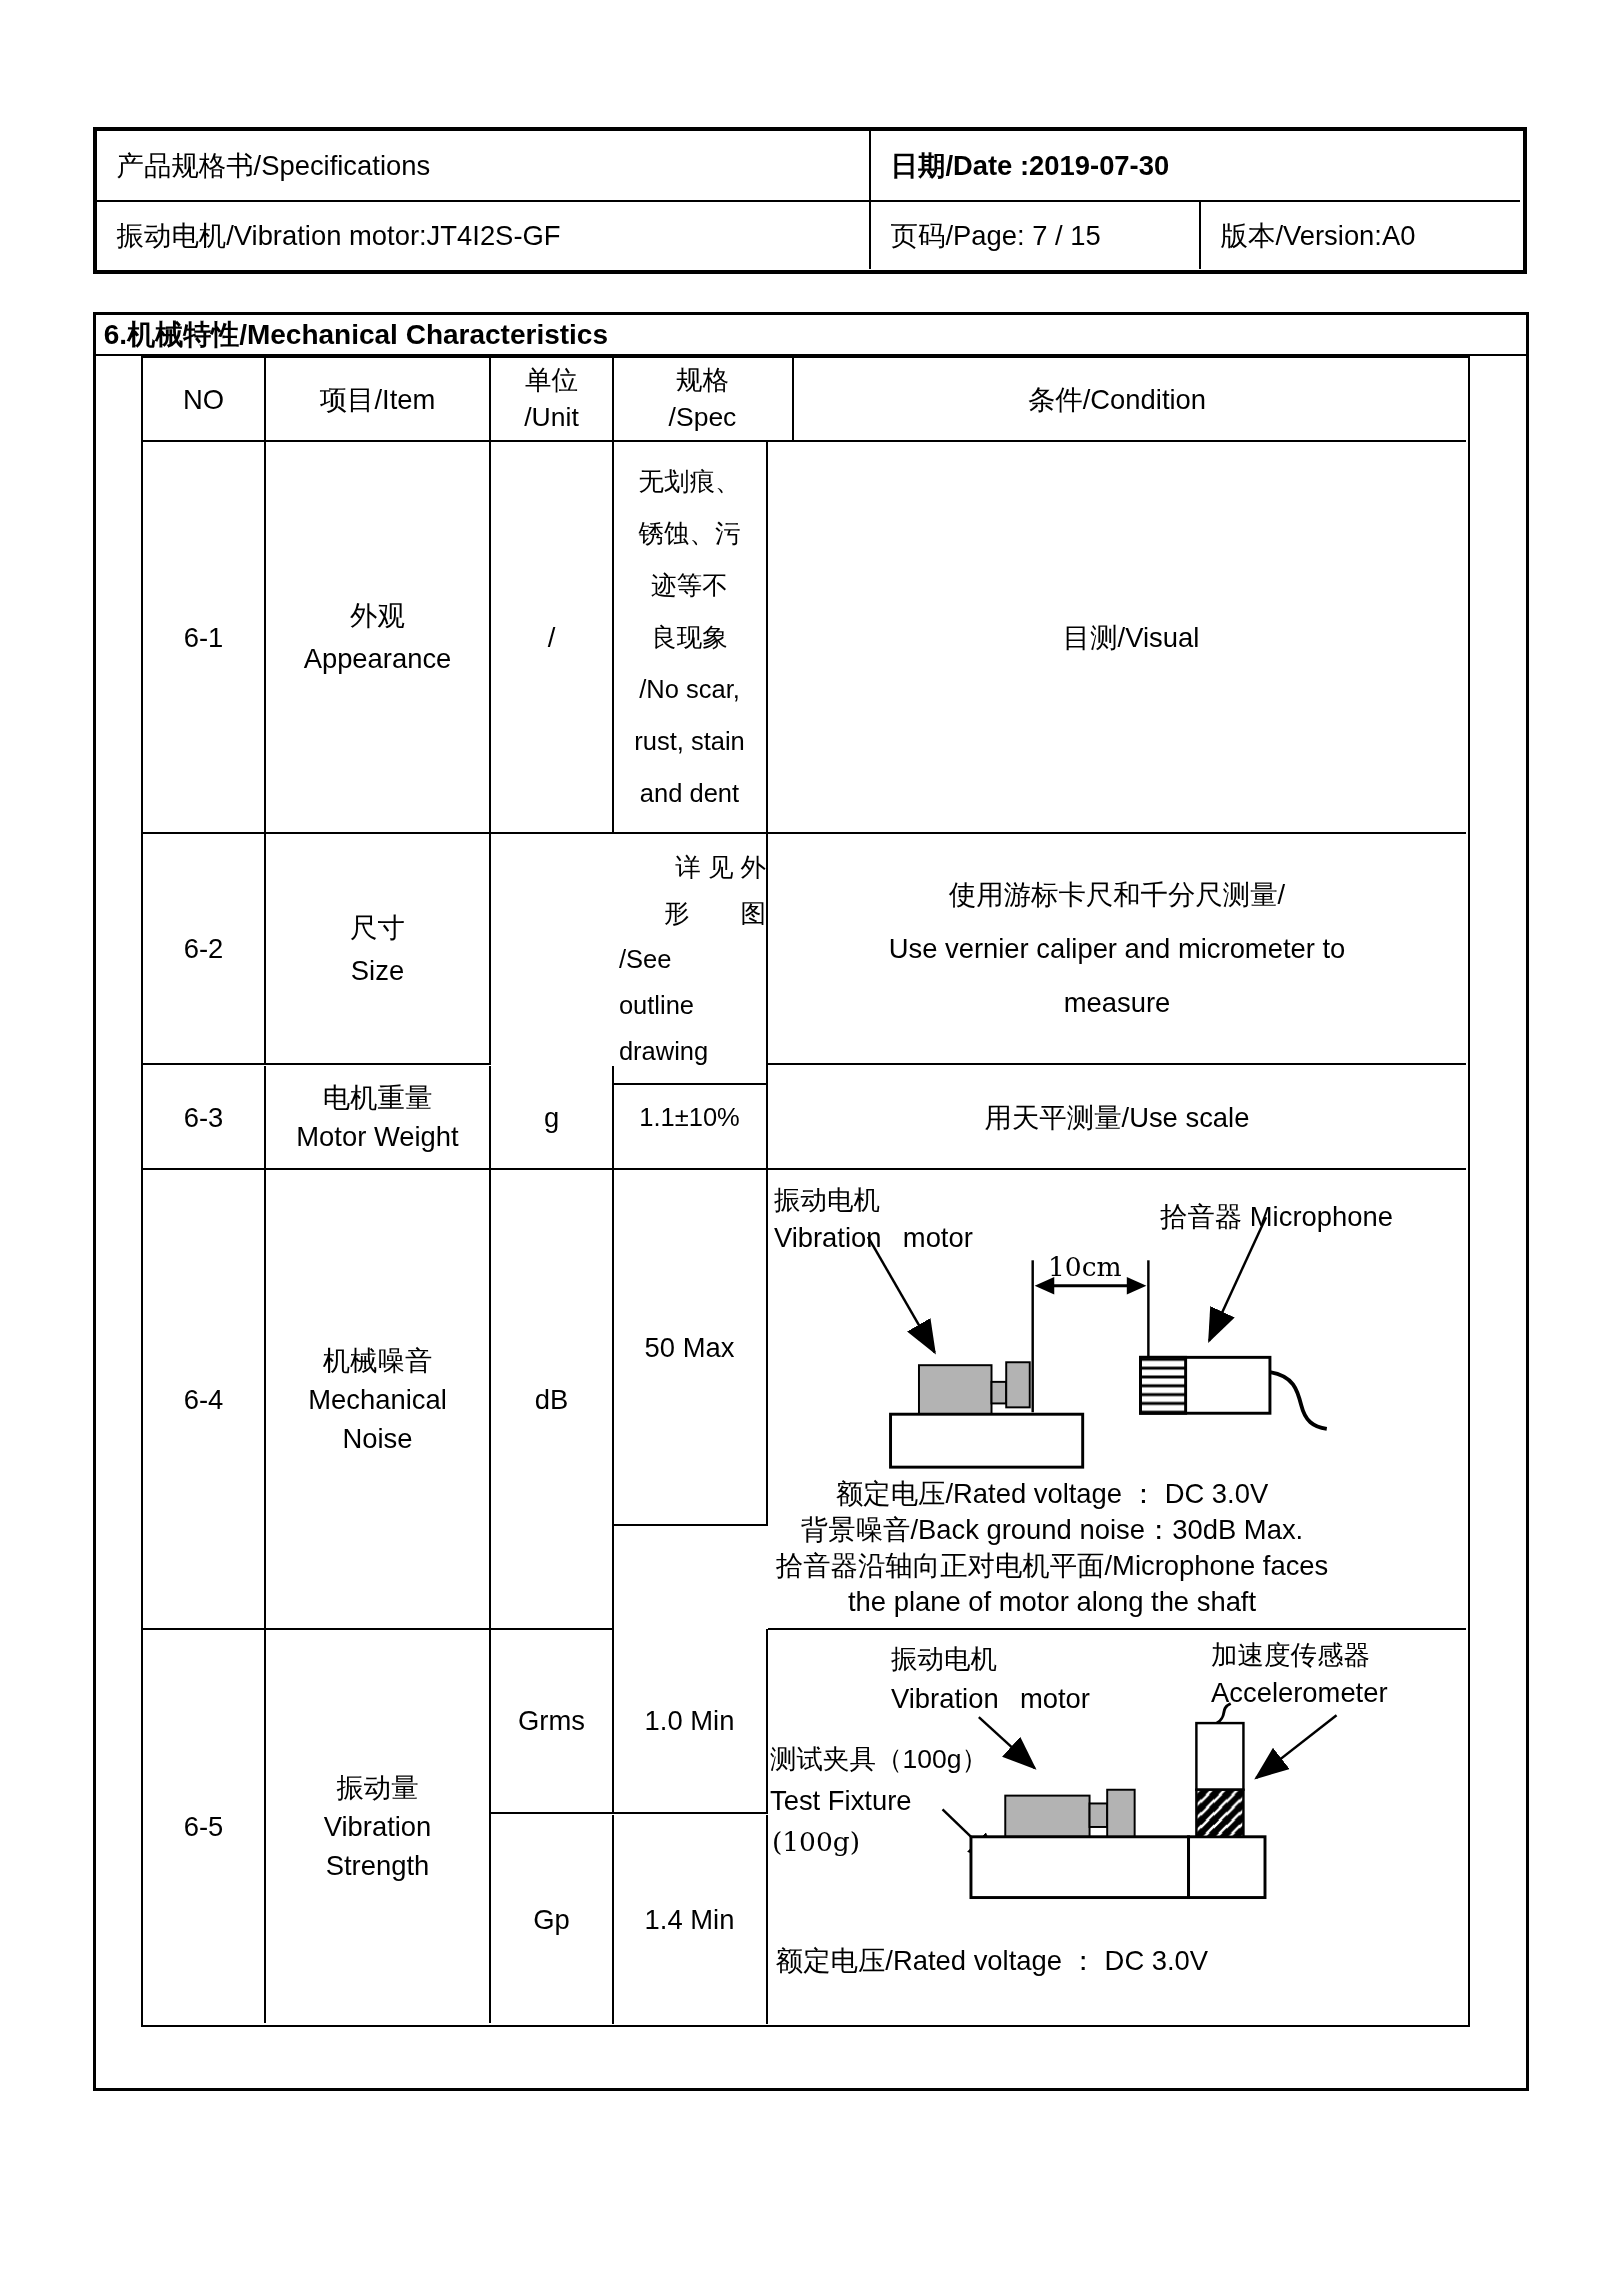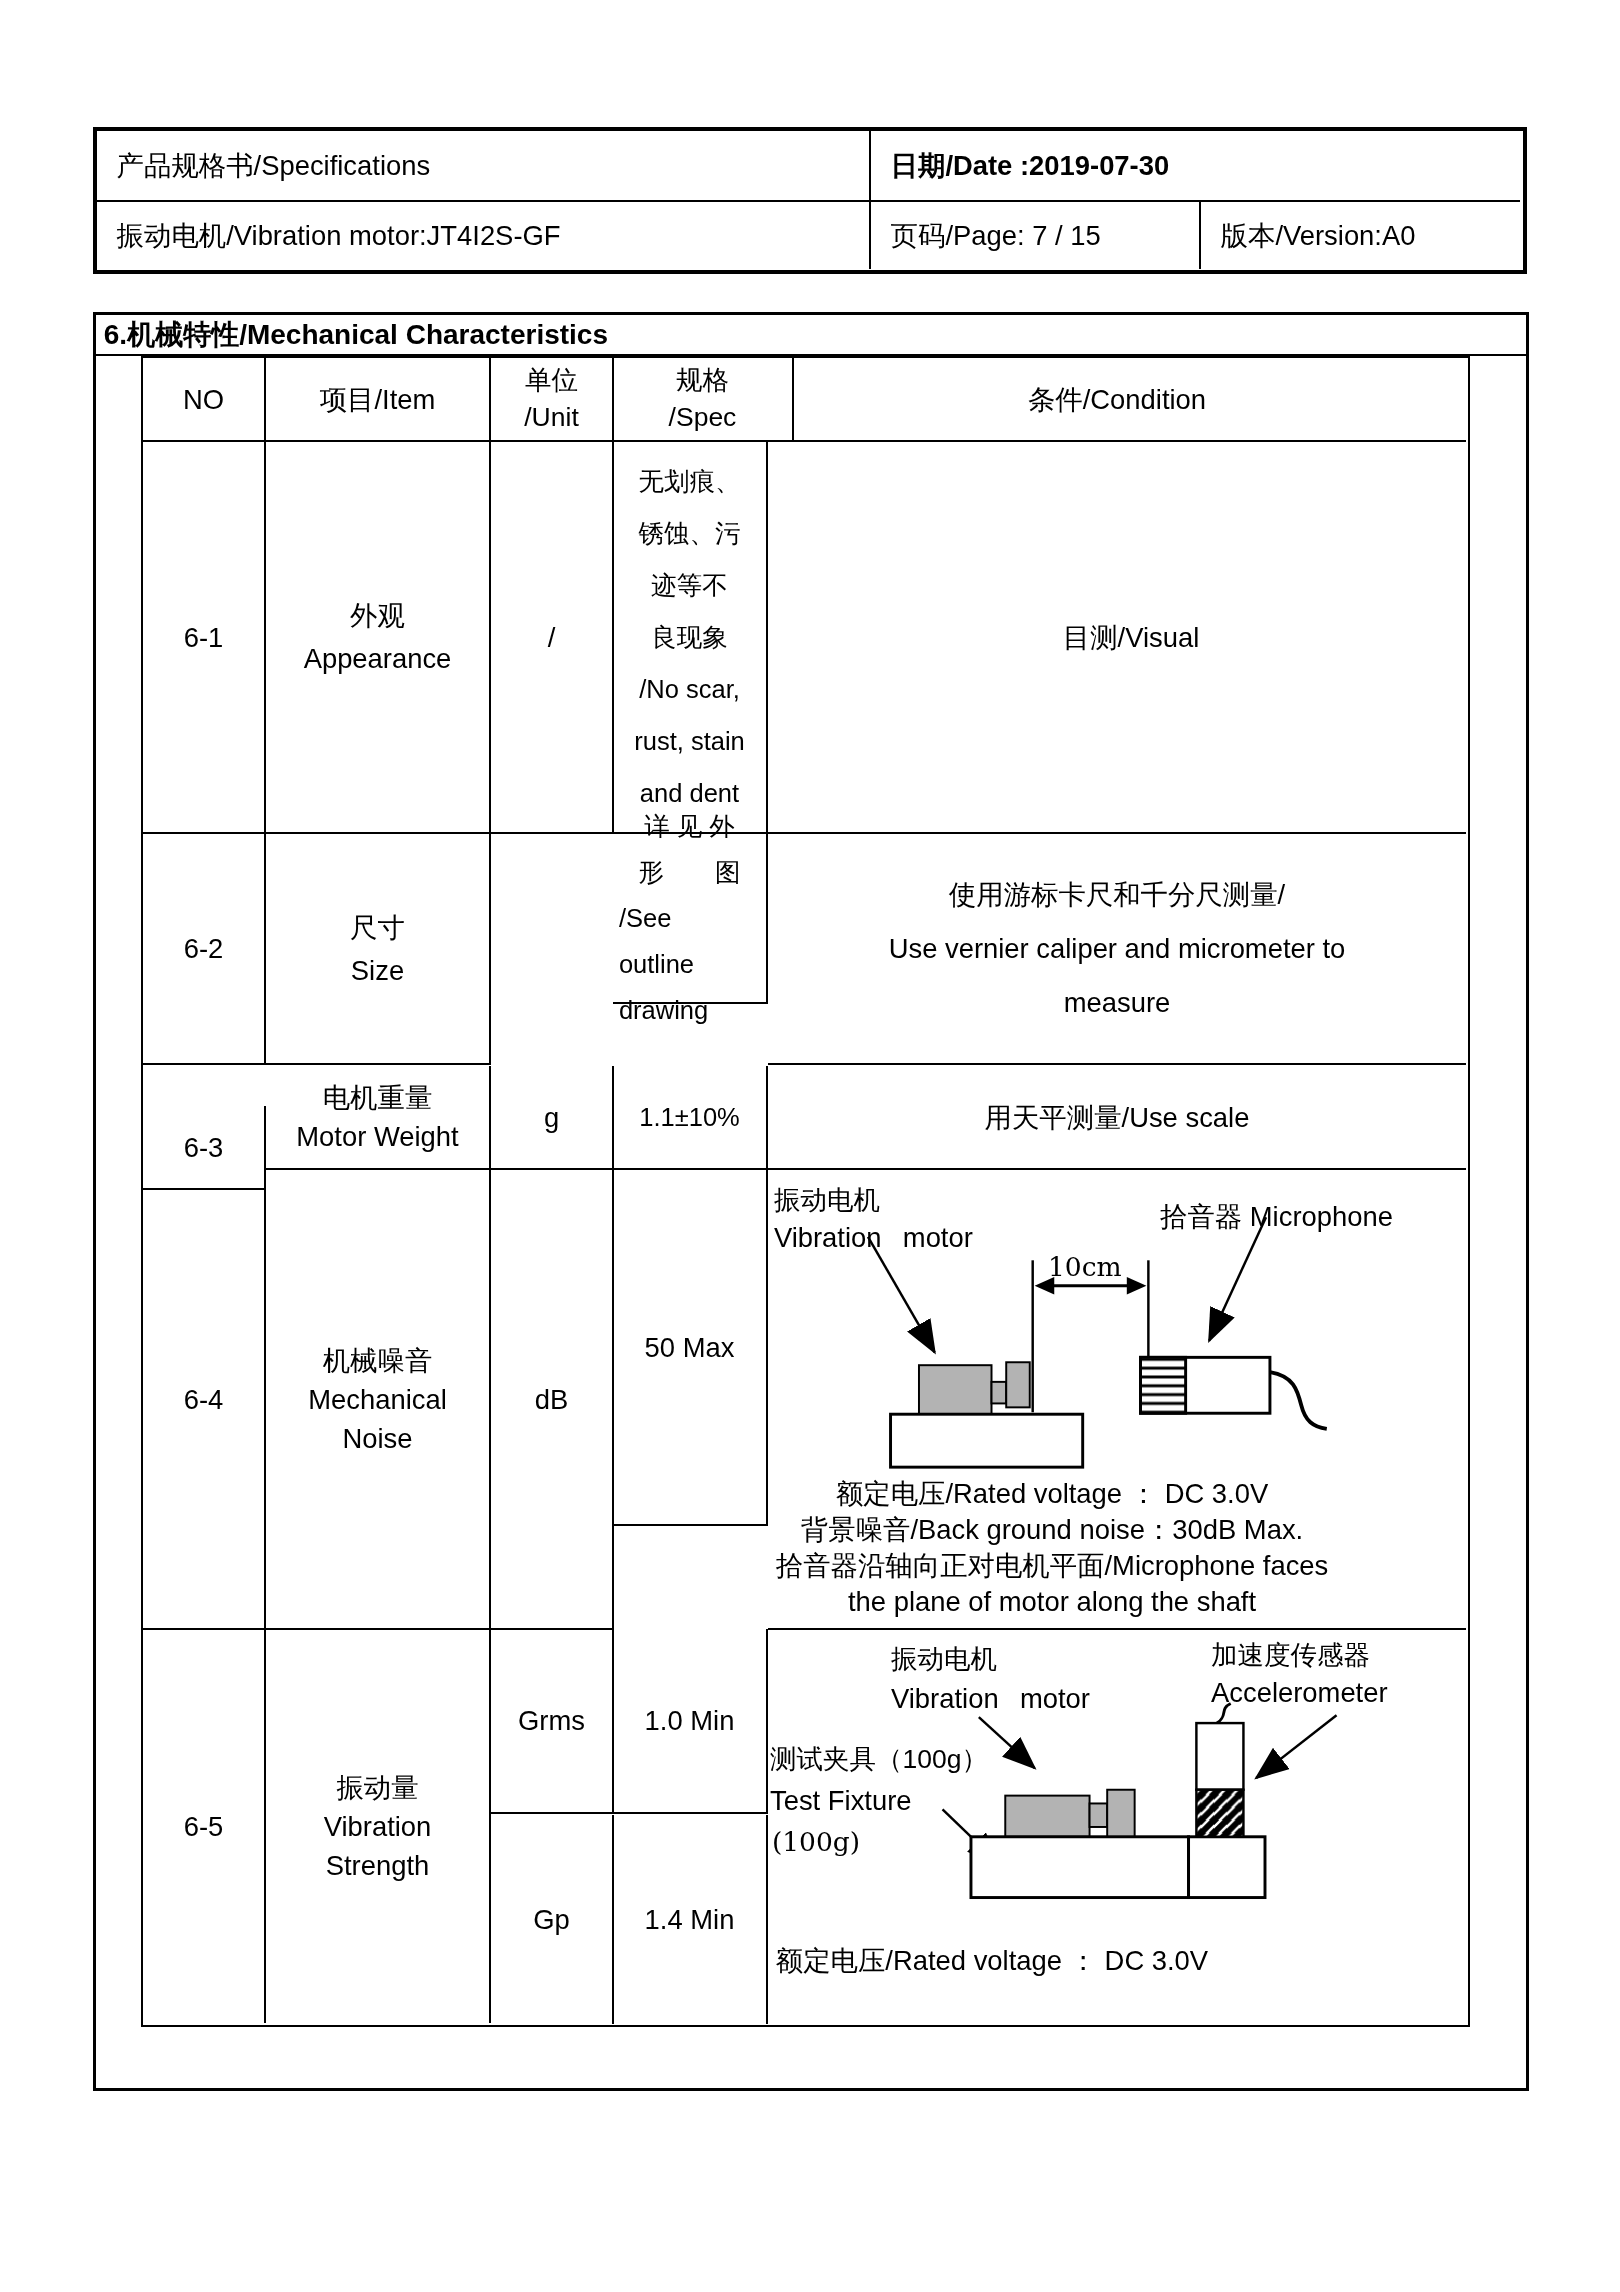--- a/index.html
+++ b/index.html
@@ -89,34 +89,34 @@
         <div>rust, stain</div>
         <div>and dent</div>
       </div>
       <div class="cell nr" style="left:625px;top:84px;width:698px;height:392px;padding-left:28px;">目测/Visual</div>
 
       <div class="cell" style="left:0;top:476px;width:123px;height:231px;">6-2</div>
       <div class="cell" style="left:123px;top:476px;width:225px;height:231px;">
         <div class="cn-line">尺寸</div>
         <div class="cn-line">Size</div>
       </div>
-      <div class="cell spec-lines-2" style="left:470px;top:476px;width:155px;height:170px;">
+      <div class="cell spec-lines-2" style="left:470px;top:476px;width:155px;height:251px;align-items:flex-end;">
         <div>详 见 外</div>
         <div>形　　图</div>
         <div style="align-self:flex-start;padding-left:5.9px;">/See</div>
         <div style="align-self:flex-start;padding-left:5.9px;">outline</div>
         <div style="align-self:flex-start;padding-left:5.9px;">drawing</div>
       </div>
       <div class="cell nr cond-lines" style="left:625px;top:476px;width:698px;height:231px;">
         <div>使用游标卡尺和千分尺测量/</div>
         <div>Use vernier caliper and micrometer to</div>
         <div>measure</div>
       </div>
 
-      <div class="cell" style="left:0;top:748px;width:123px;height:84px;">6-3</div>
+      <div class="cell" style="left:0;top:708px;width:123px;height:104px;">6-3</div>
       <div class="cell" style="left:123px;top:708px;width:225px;height:104px;line-height:39px;">
         <div>电机重量</div>
         <div>Motor Weight</div>
       </div>
       <div class="cell" style="left:348px;top:708px;width:123px;height:104px;">g</div>
       <div class="cell" style="left:470px;top:708px;width:155px;height:104px;font-size:25.5px;">1.1±10%</div>
       <div class="cell nr" style="left:625px;top:708px;width:698px;height:104px;">用天平测量/Use scale</div>
 
       <div class="cell" style="left:0;top:812px;width:123px;height:460px;">6-4</div>
       <div class="cell" style="left:123px;top:812px;width:225px;height:460px;line-height:39px;">

